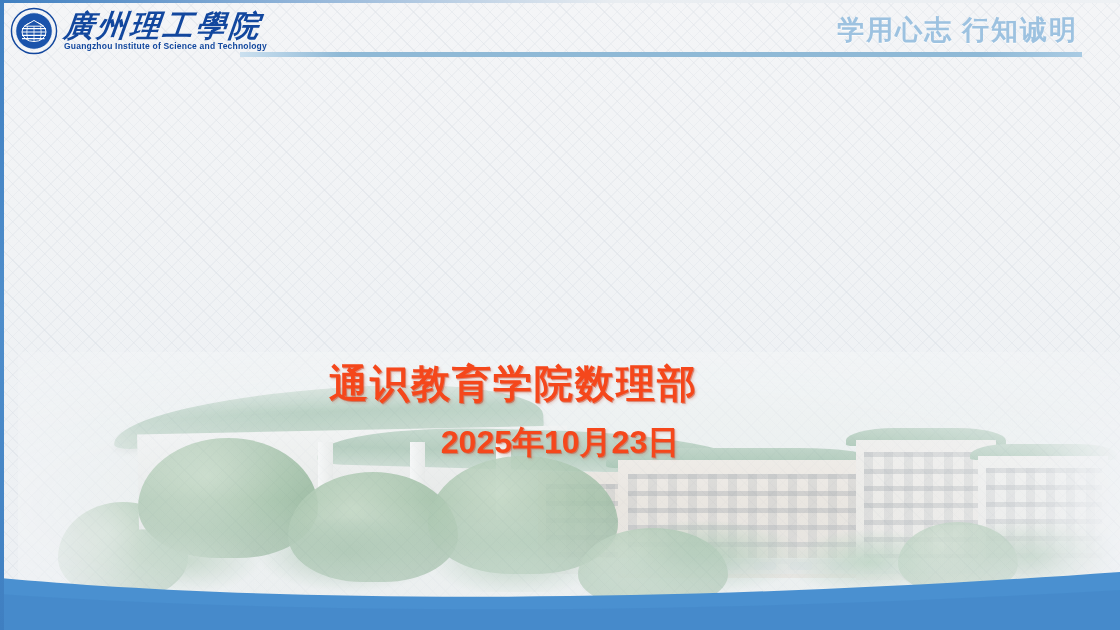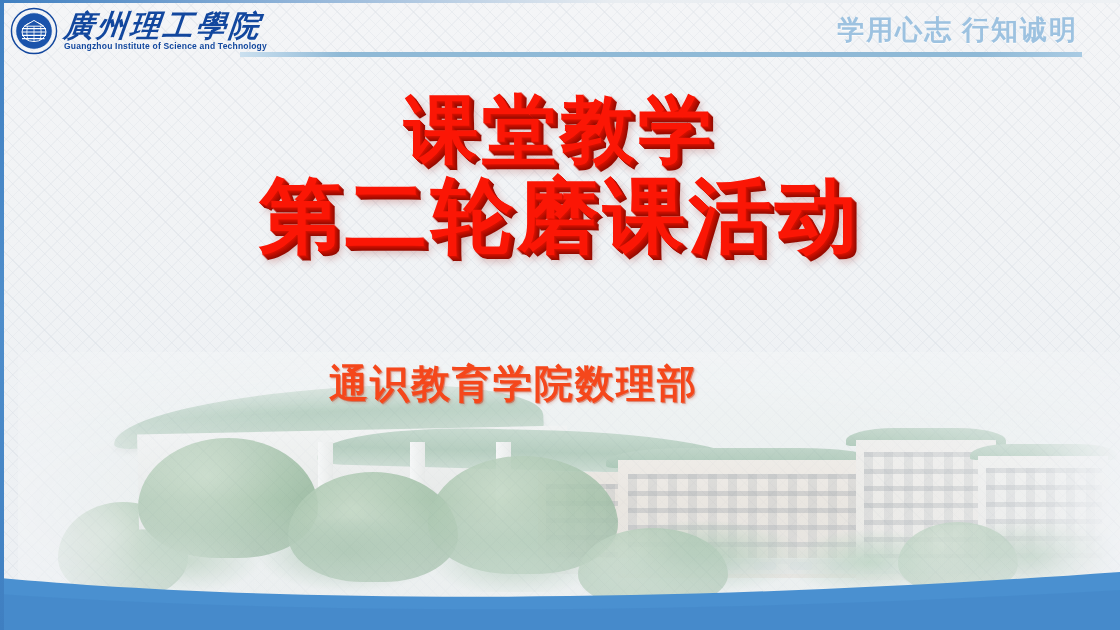--- a/index.html
+++ b/index.html
@@ -385,20 +385,17 @@
       <div class="logo-text">
         <span class="logo-cn">廣州理工學院</span>
         <span class="logo-en">Guangzhou Institute of Science and Technology</span>
       </div>
     </div>
 
     <div class="motto">学用心志 行知诚明</div>
     <div class="rule"></div>
   </div>
 
-  <div class="title-block">
-    <div class="title-line title-1">课堂教学</div>
-    <div class="title-line title-2">第二轮磨课活动</div>
-  </div>
 
   <div class="subtitle">通识教育学院数理部</div>
+  <div class="date">2025年10月23日</div>
 
 </div>
 
 </body></html>

